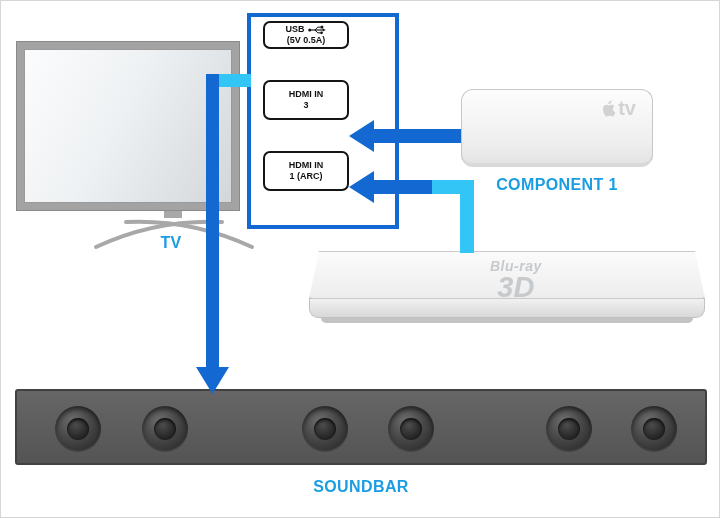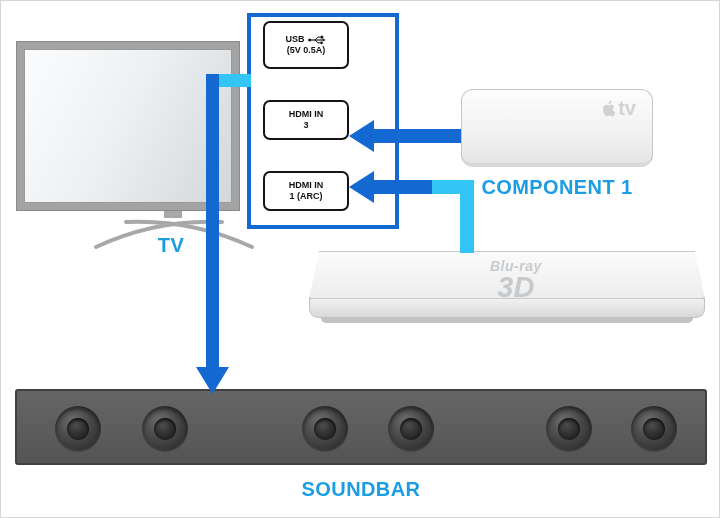--- a/index.html
+++ b/index.html
@@ -15,39 +15,39 @@
     padding:7px;z-index:2;
   }
   .tv-screen{
     width:100%;height:100%;
     background:linear-gradient(118deg,#fbfcfd 0%,#eef1f3 45%,#d3d7da 100%);
     border:1px solid #9a9a9a;box-sizing:border-box;
   }
   .tv-stand{position:absolute;left:15px;top:206px;width:260px;height:46px;z-index:1;}
   
   .label{
-    position:absolute;font-weight:700;font-size:20px;letter-spacing:.4px;
+    position:absolute;font-weight:700;font-size:16px;letter-spacing:.4px;
     color:var(--label-blue,#1b9de3);text-align:center;z-index:6;
   }
   .label-tv{left:120px;top:233px;width:100px;}
   .label-comp1{left:460px;top:175px;width:192px;}
   .label-comp2{left:318px;top:341px;width:396px;}
   .label-soundbar{left:14px;top:477px;width:692px;}
   
   .panel{
     position:absolute;left:246px;top:12px;width:152px;height:216px;
     background:#fff;border:4px solid var(--panel-border-blue,#1468d2);
     box-sizing:border-box;z-index:5;
     display:flex;flex-direction:column;gap:11px;align-items:flex-start;
     padding:4px 0 0 12px;
   }
   .port{
     width:86px;box-sizing:border-box;border:2px solid #141414;border-radius:7px;
     background:#fff;text-align:center;font-weight:700;font-size:9px;line-height:11px;
-    color:#111;padding:11px 2px;
+    color:#111;padding:1px 2px;
   }
   .port.tall{padding:7px 2px;margin-top:20px;}
   .port-line{display:block;}
   .port-line.with-icon{display:flex;align-items:center;justify-content:center;gap:2px;}
   .usb-glyph{width:20px;height:10px;flex:none;}
   
   .comp1{
     position:absolute;left:460px;top:88px;width:192px;height:78px;border-radius:12px;
     background:linear-gradient(180deg,#fdfdfd 0%,#efefef 70%,#e4e4e4 100%);
     border:1px solid #c7c7c7;border-bottom:4px solid #d9d9d9;box-sizing:border-box;z-index:2;

